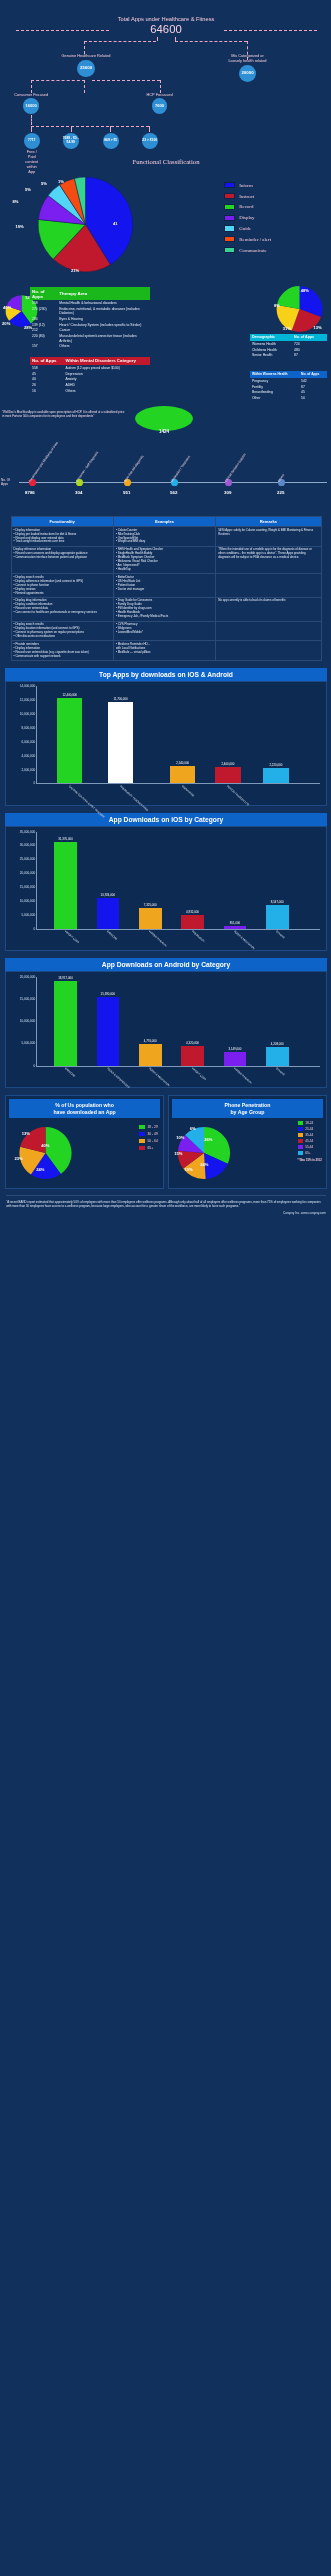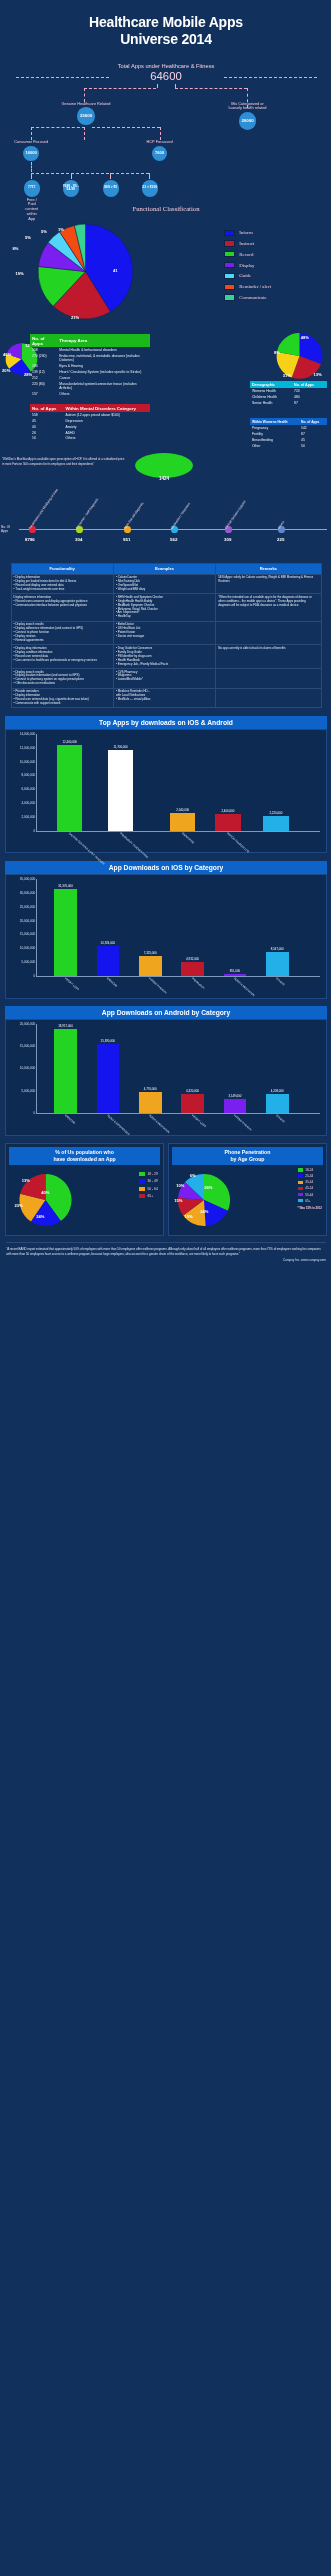--- a/index.html
+++ b/index.html
@@ -53,24 +53,20 @@
   .halfhead{background:#0d63c8;color:#fff;text-align:center;font-weight:bold;font-size:5.2px;padding:2.6px 1px;line-height:1.25;}
   .footnote{font-size:2.9px;color:#dfe9f6;line-height:1.45;margin:6.2px 6.2px 2.1px;border-top:0.5px solid #2b4a78;padding-top:4.1px;}
   .credit{text-align:right;font-size:3.1px;color:#cfe0f2;margin:2.1px 6.2px 7.2px;}
 </style>
 </head>
 <body>
 
 <div class="page">
 
   <div>
-    <div class="title">
-      <div>Healthcare Mobile Apps</div>
-      <div>Universe 2014</div>
-    </div>
     <div class="subtitle">Total Apps under Healthcare &amp; Fitness</div>
     <div class="bignum">
       <span class="dash-l"></span>
       <span>64600</span>
       <span class="dash-r"></span>
     </div>
   </div>
 
   <div class="tree">
     <div class="vline" style="left:84px;top:4.1px;height:13.4px"></div>

